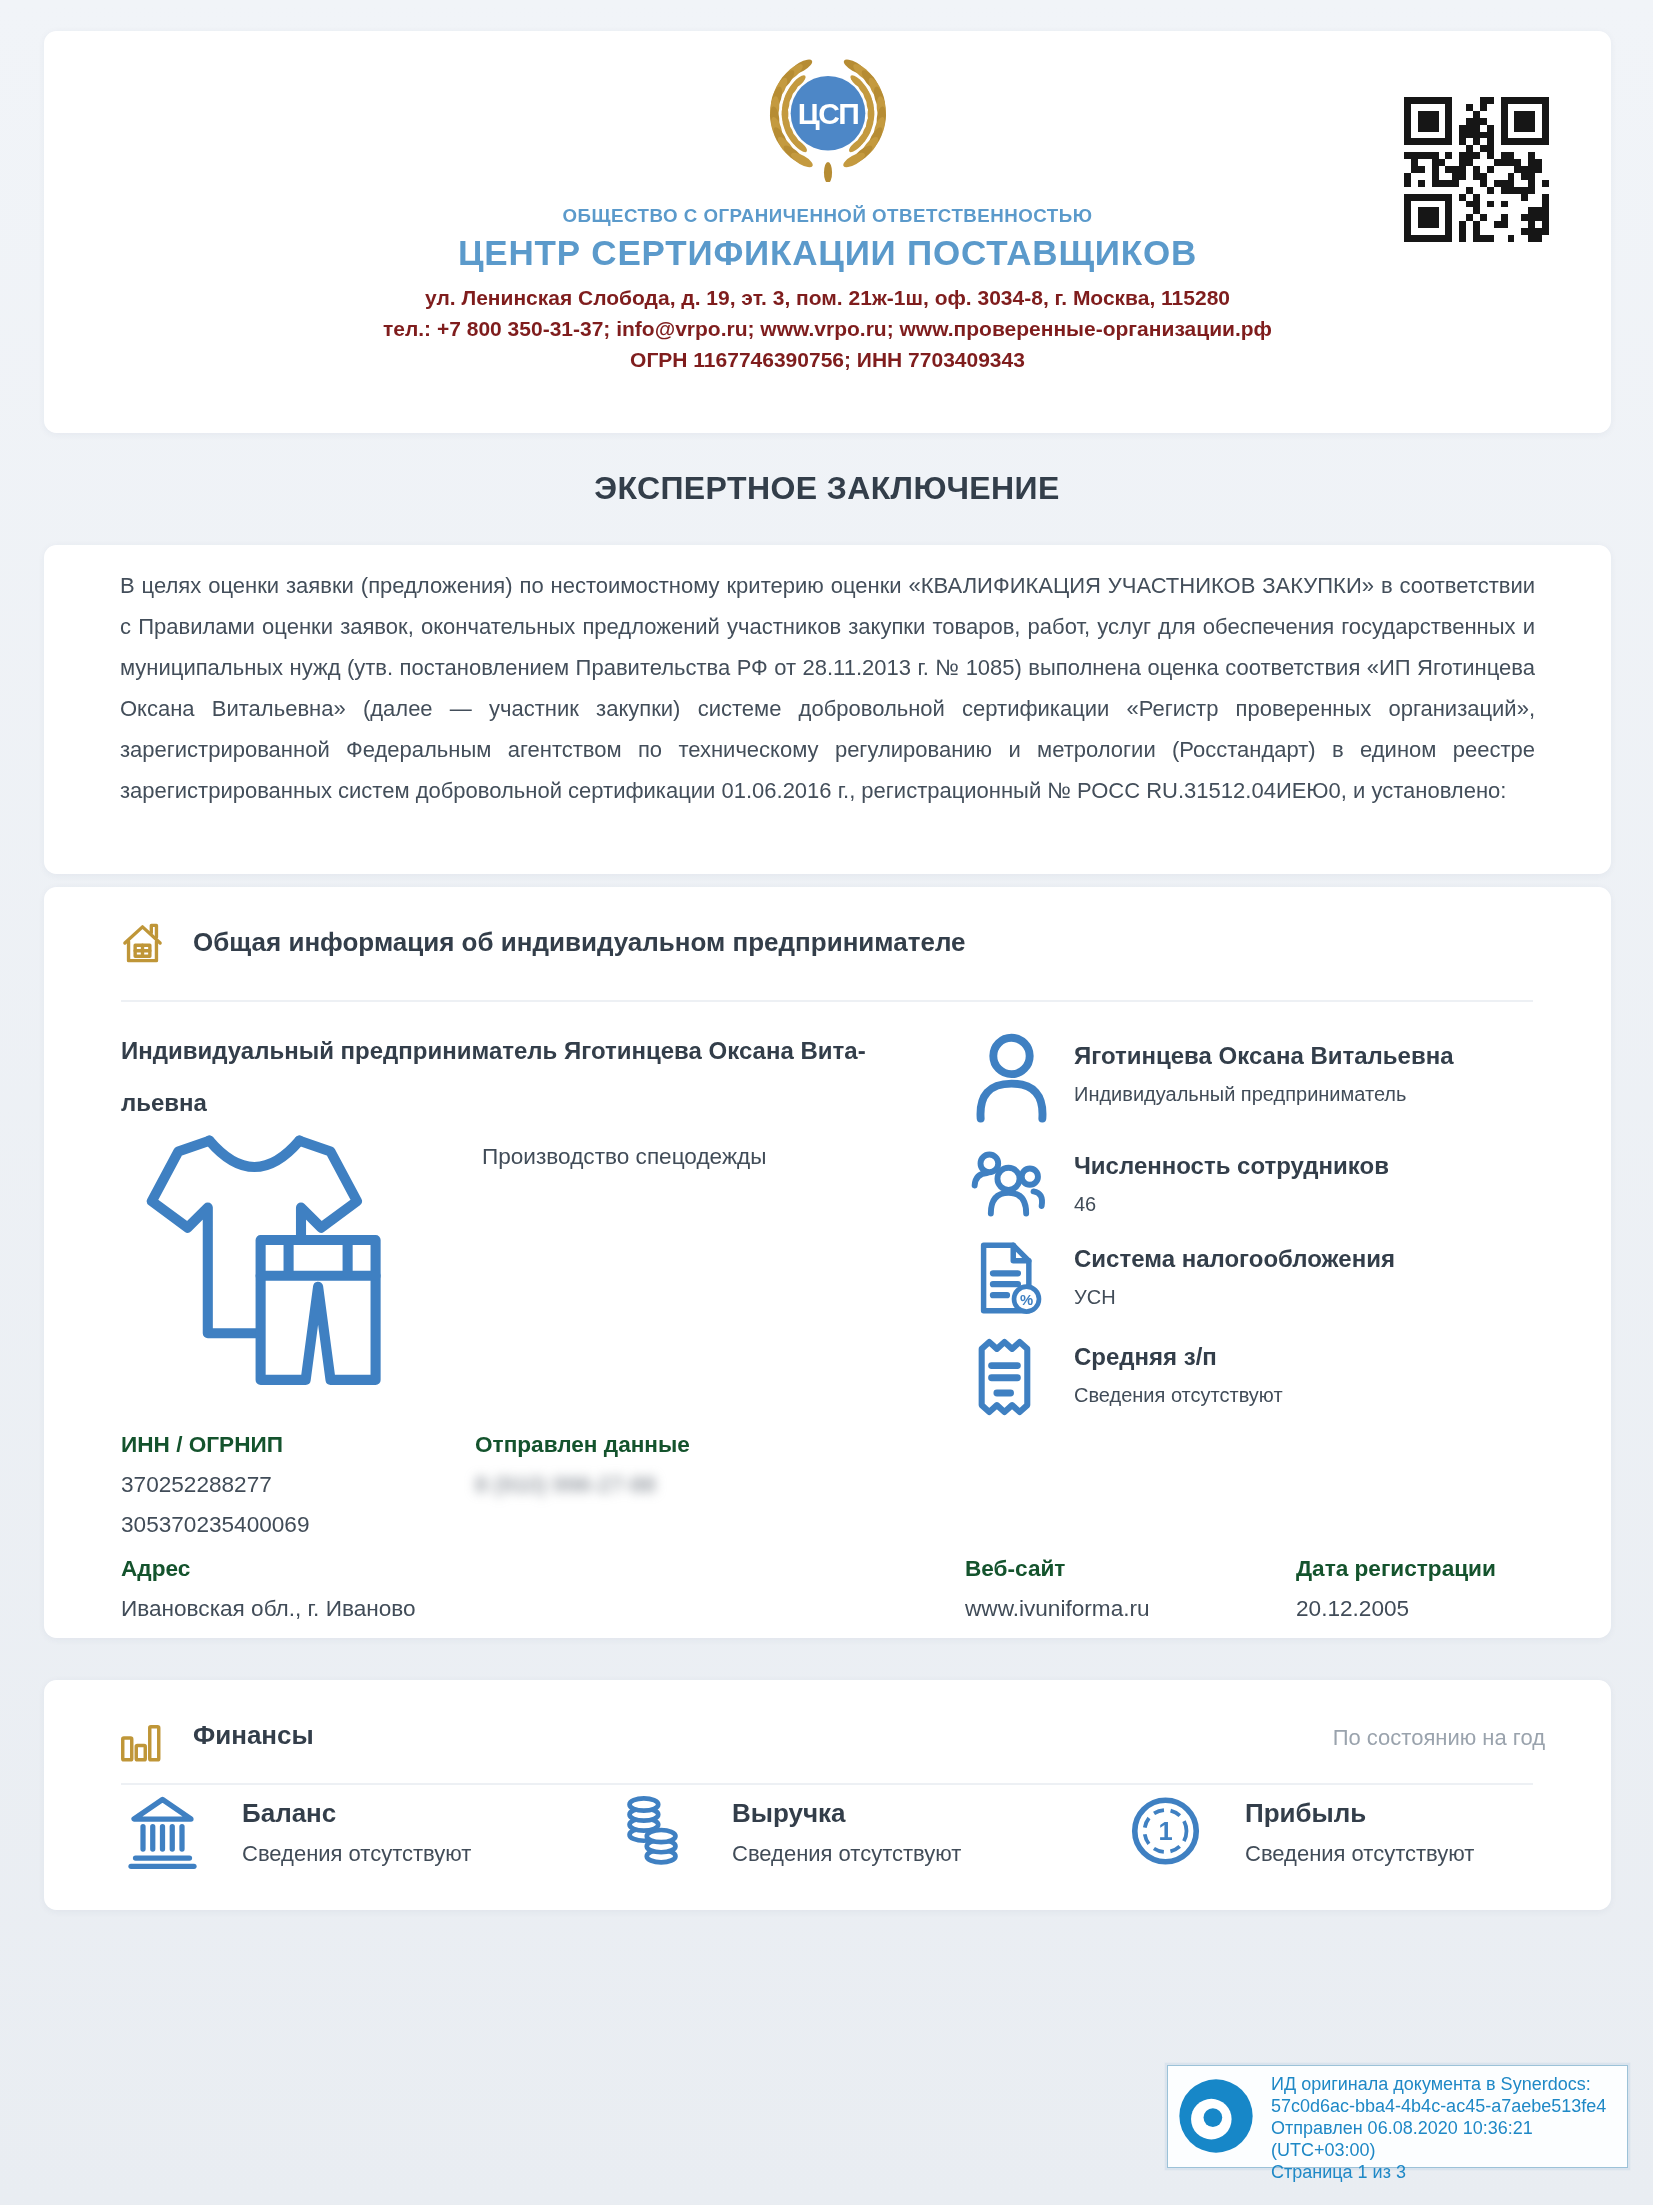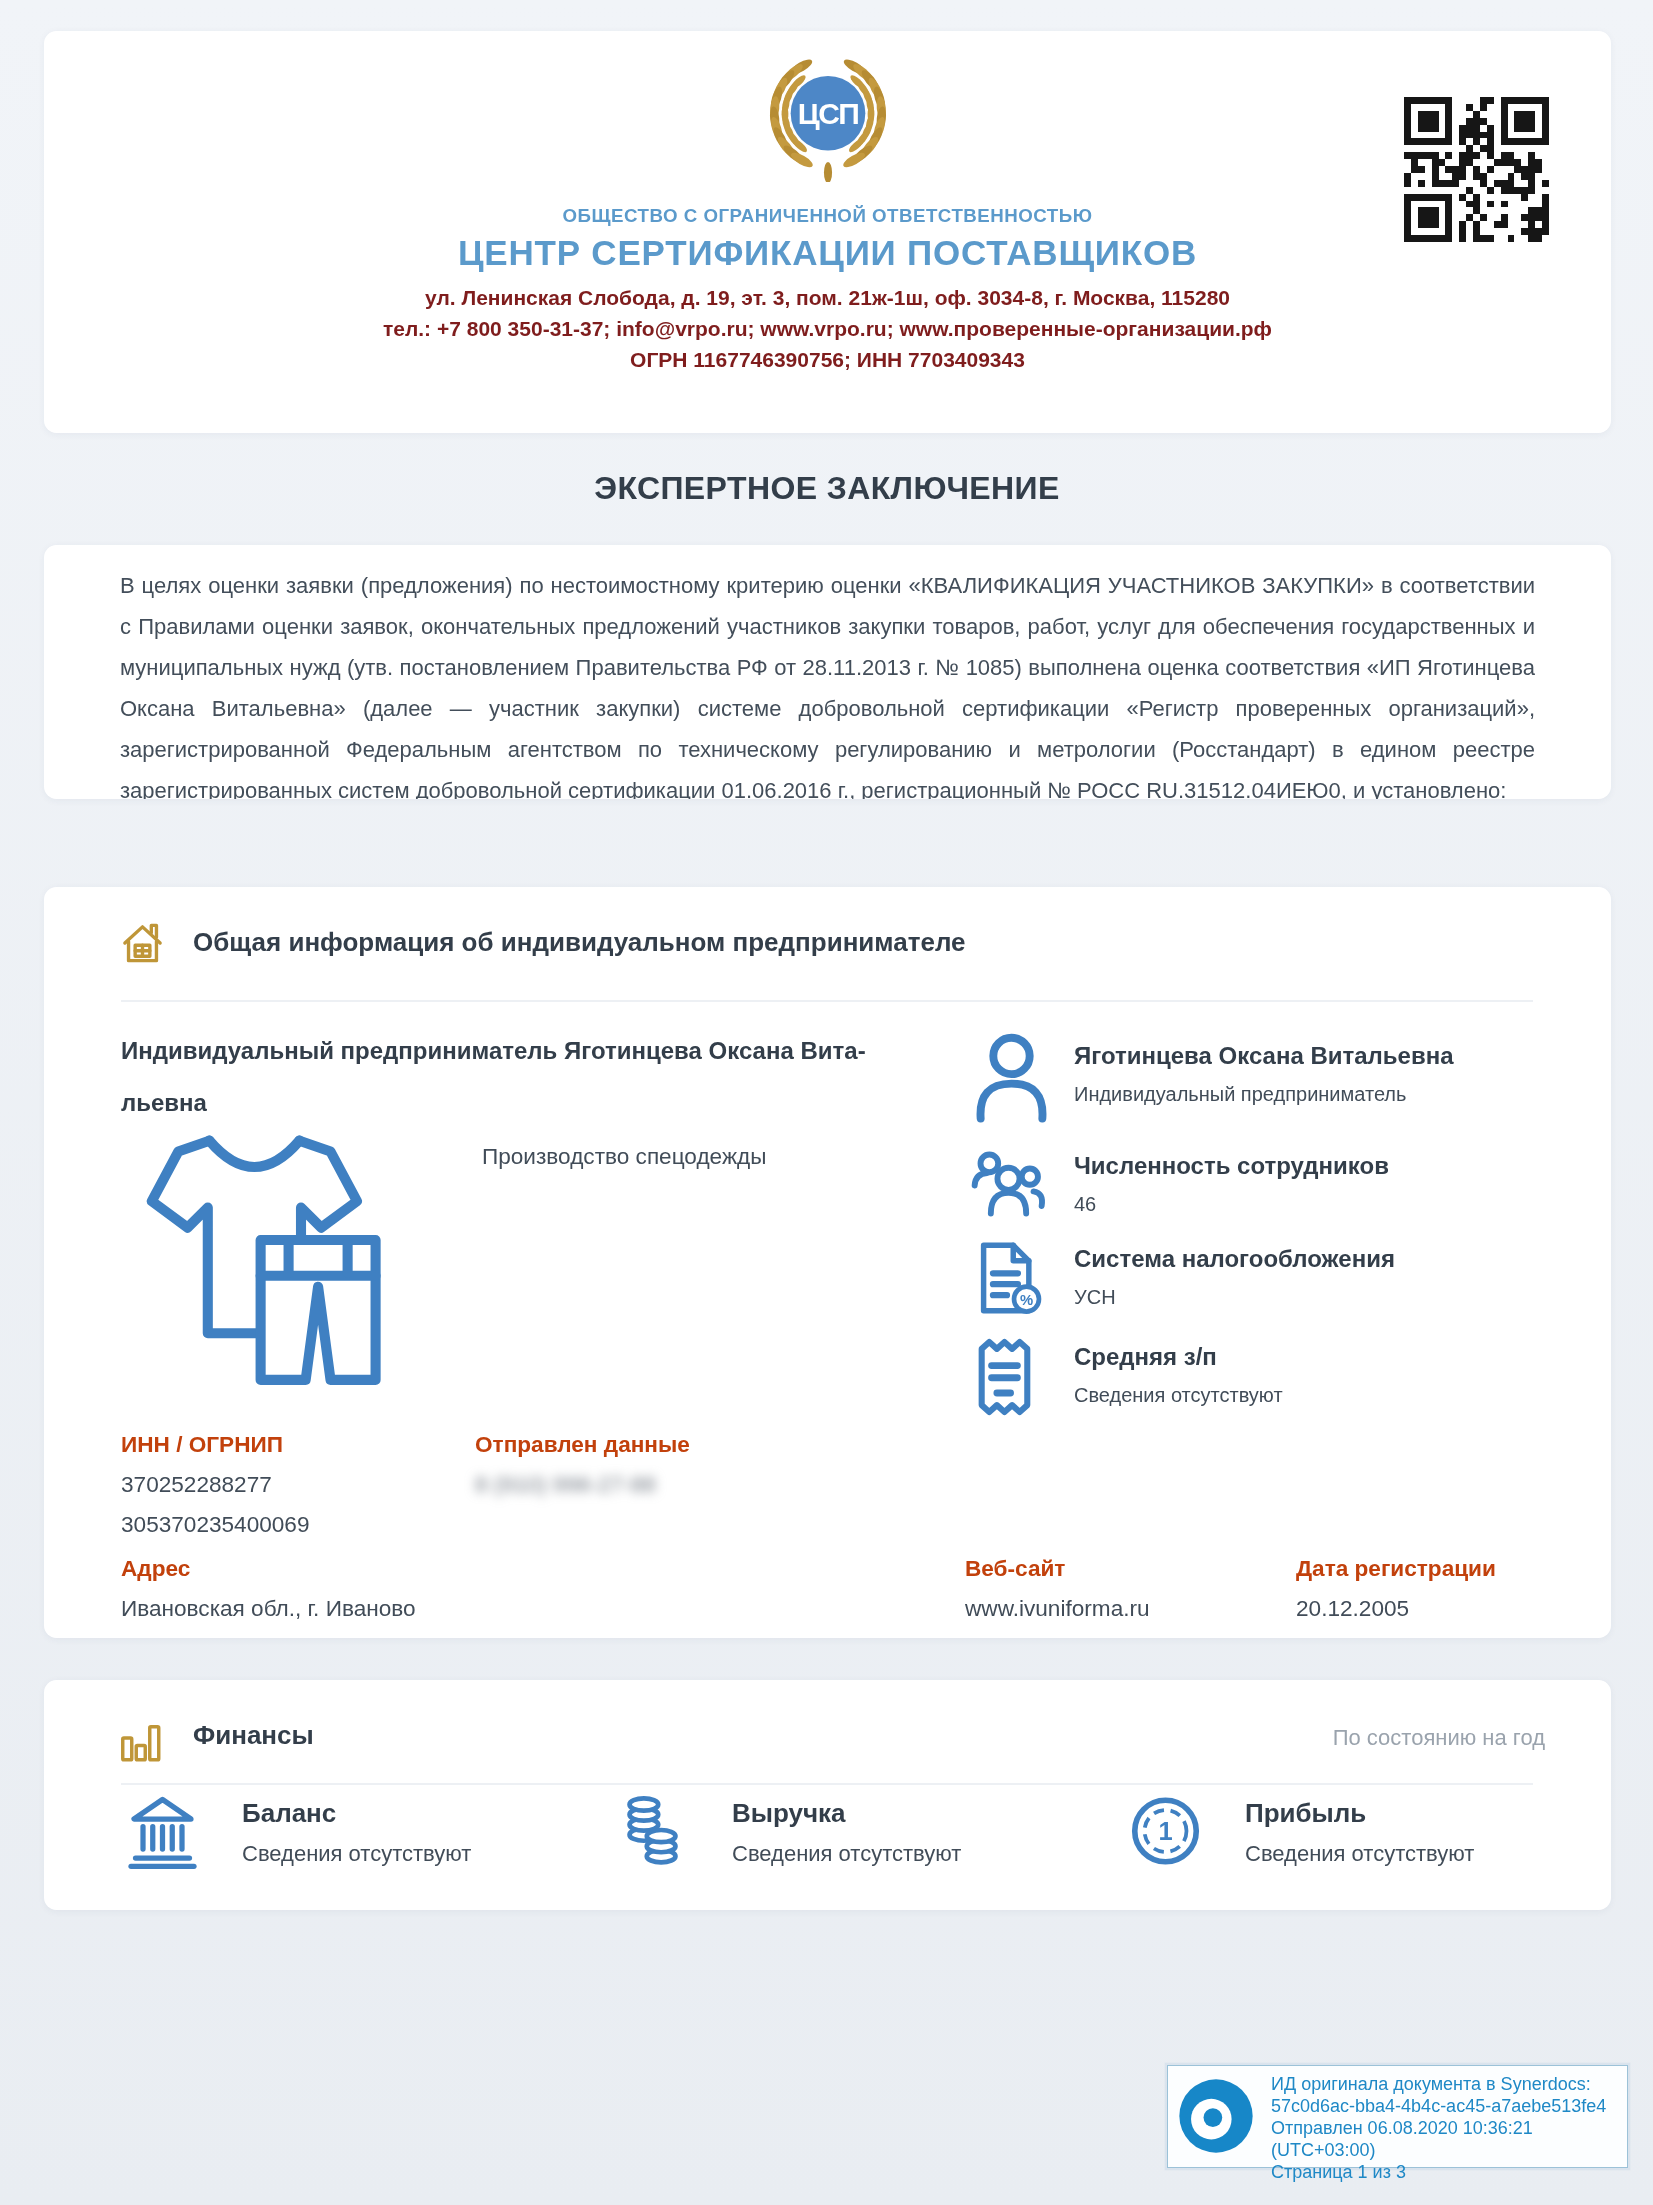--- a/index.html
+++ b/index.html
@@ -21,34 +21,34 @@
   .org-name { margin-top:6.2px; font-size:35px; font-weight:700; color:#5b9acb; letter-spacing:0.8px; }
   .gold-line { margin-top:12.4px; font-size:21px; font-weight:700; color:#7f1d1d; }
   .gold-line + .gold-line { margin-top:7px; }
   .qr { position:absolute; right:62px; top:66px; width:145px; height:145px; }
   
   .doc-title {
     position:absolute; top:470px; left:0; width:100%;
     text-align:center; font-size:32px; font-weight:700; color:#333e4a; letter-spacing:0.4px;
   }
   
-  .intro-card { left:44px; top:545px; width:1567px; height:254px; padding:20px 76px 0 76px; overflow:hidden; }
+  .intro-card { left:44px; top:545px; width:1567px; height:329px; padding:20px 76px 0 76px; overflow:hidden; }
   .intro-card p {
     font-size:22px; line-height:41px; text-align:justify; color:#434e5a; hyphens:manual;
   }
   
   .info-card   { left:44px; top:887px; width:1567px; height:751px; }
   .finance-card{ left:44px; top:1680px; width:1567px; height:230px; }
   .sec-icon  { position:absolute; left:75px; top:34px; }
   .sec-title { position:absolute; left:149px; top:40px; font-size:26px; font-weight:700; color:#333e4a; }
   .sec-note  { position:absolute; right:66px; top:45px; font-size:22px; color:#9aa3ad; }
   .divider   { position:absolute; left:77px; width:1412px; height:1.6px; background:#edf0f4; }
   .info-card .divider { top:113px; }
   .finance-card .divider { top:103px; }
-  .lbl  { position:absolute; font-size:22.6px; font-weight:700; color:#c2410c; }
+  .lbl  { position:absolute; font-size:22.6px; font-weight:700; color:#14532d; }
   .val  { position:absolute; font-size:22.6px; color:#414c58; }
   
   .ent-name { position:absolute; left:77px; top:138px; width:778px;
               font-size:24px; font-weight:700; color:#333e4a; line-height:52px; hyphens:manual; }
   .clothing { position:absolute; left:100px; top:235px; }
   .activity { position:absolute; left:438px; top:257px; font-size:22.6px; }
   
   .drow { position:absolute; left:924px; width:576px; }
   .drow .ric  { position:absolute; left:0; top:-7.8px; }
   .drow .dlab { position:absolute; left:106px; top:1.6px; font-size:24px; font-weight:700; color:#333e4a; white-space:nowrap; }

